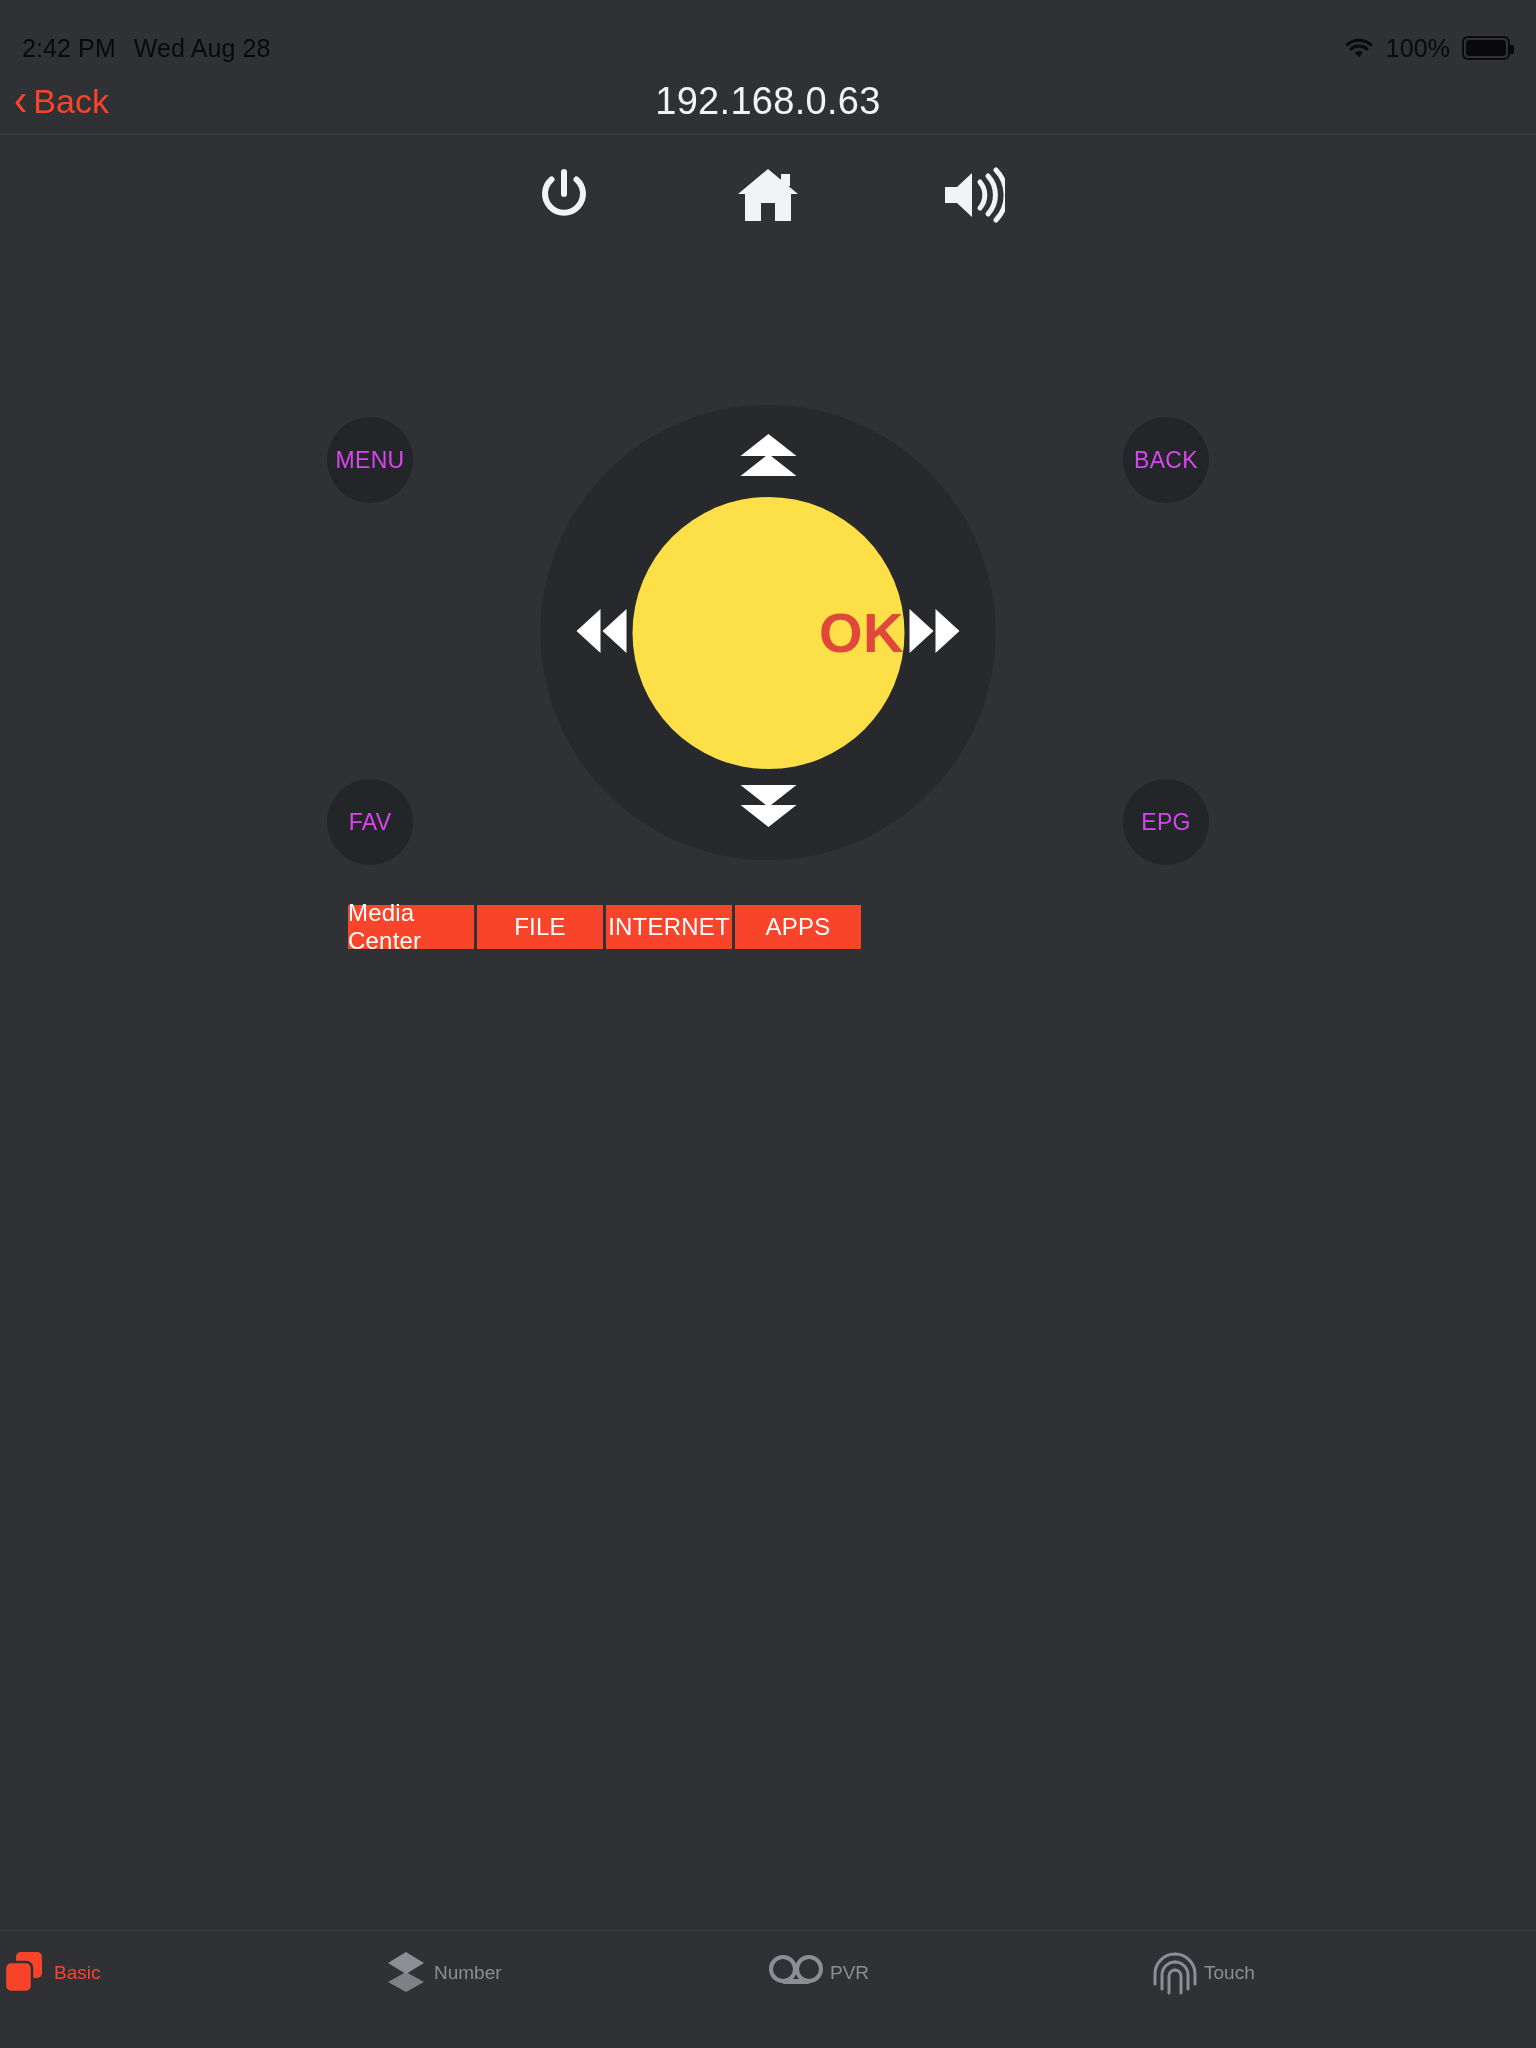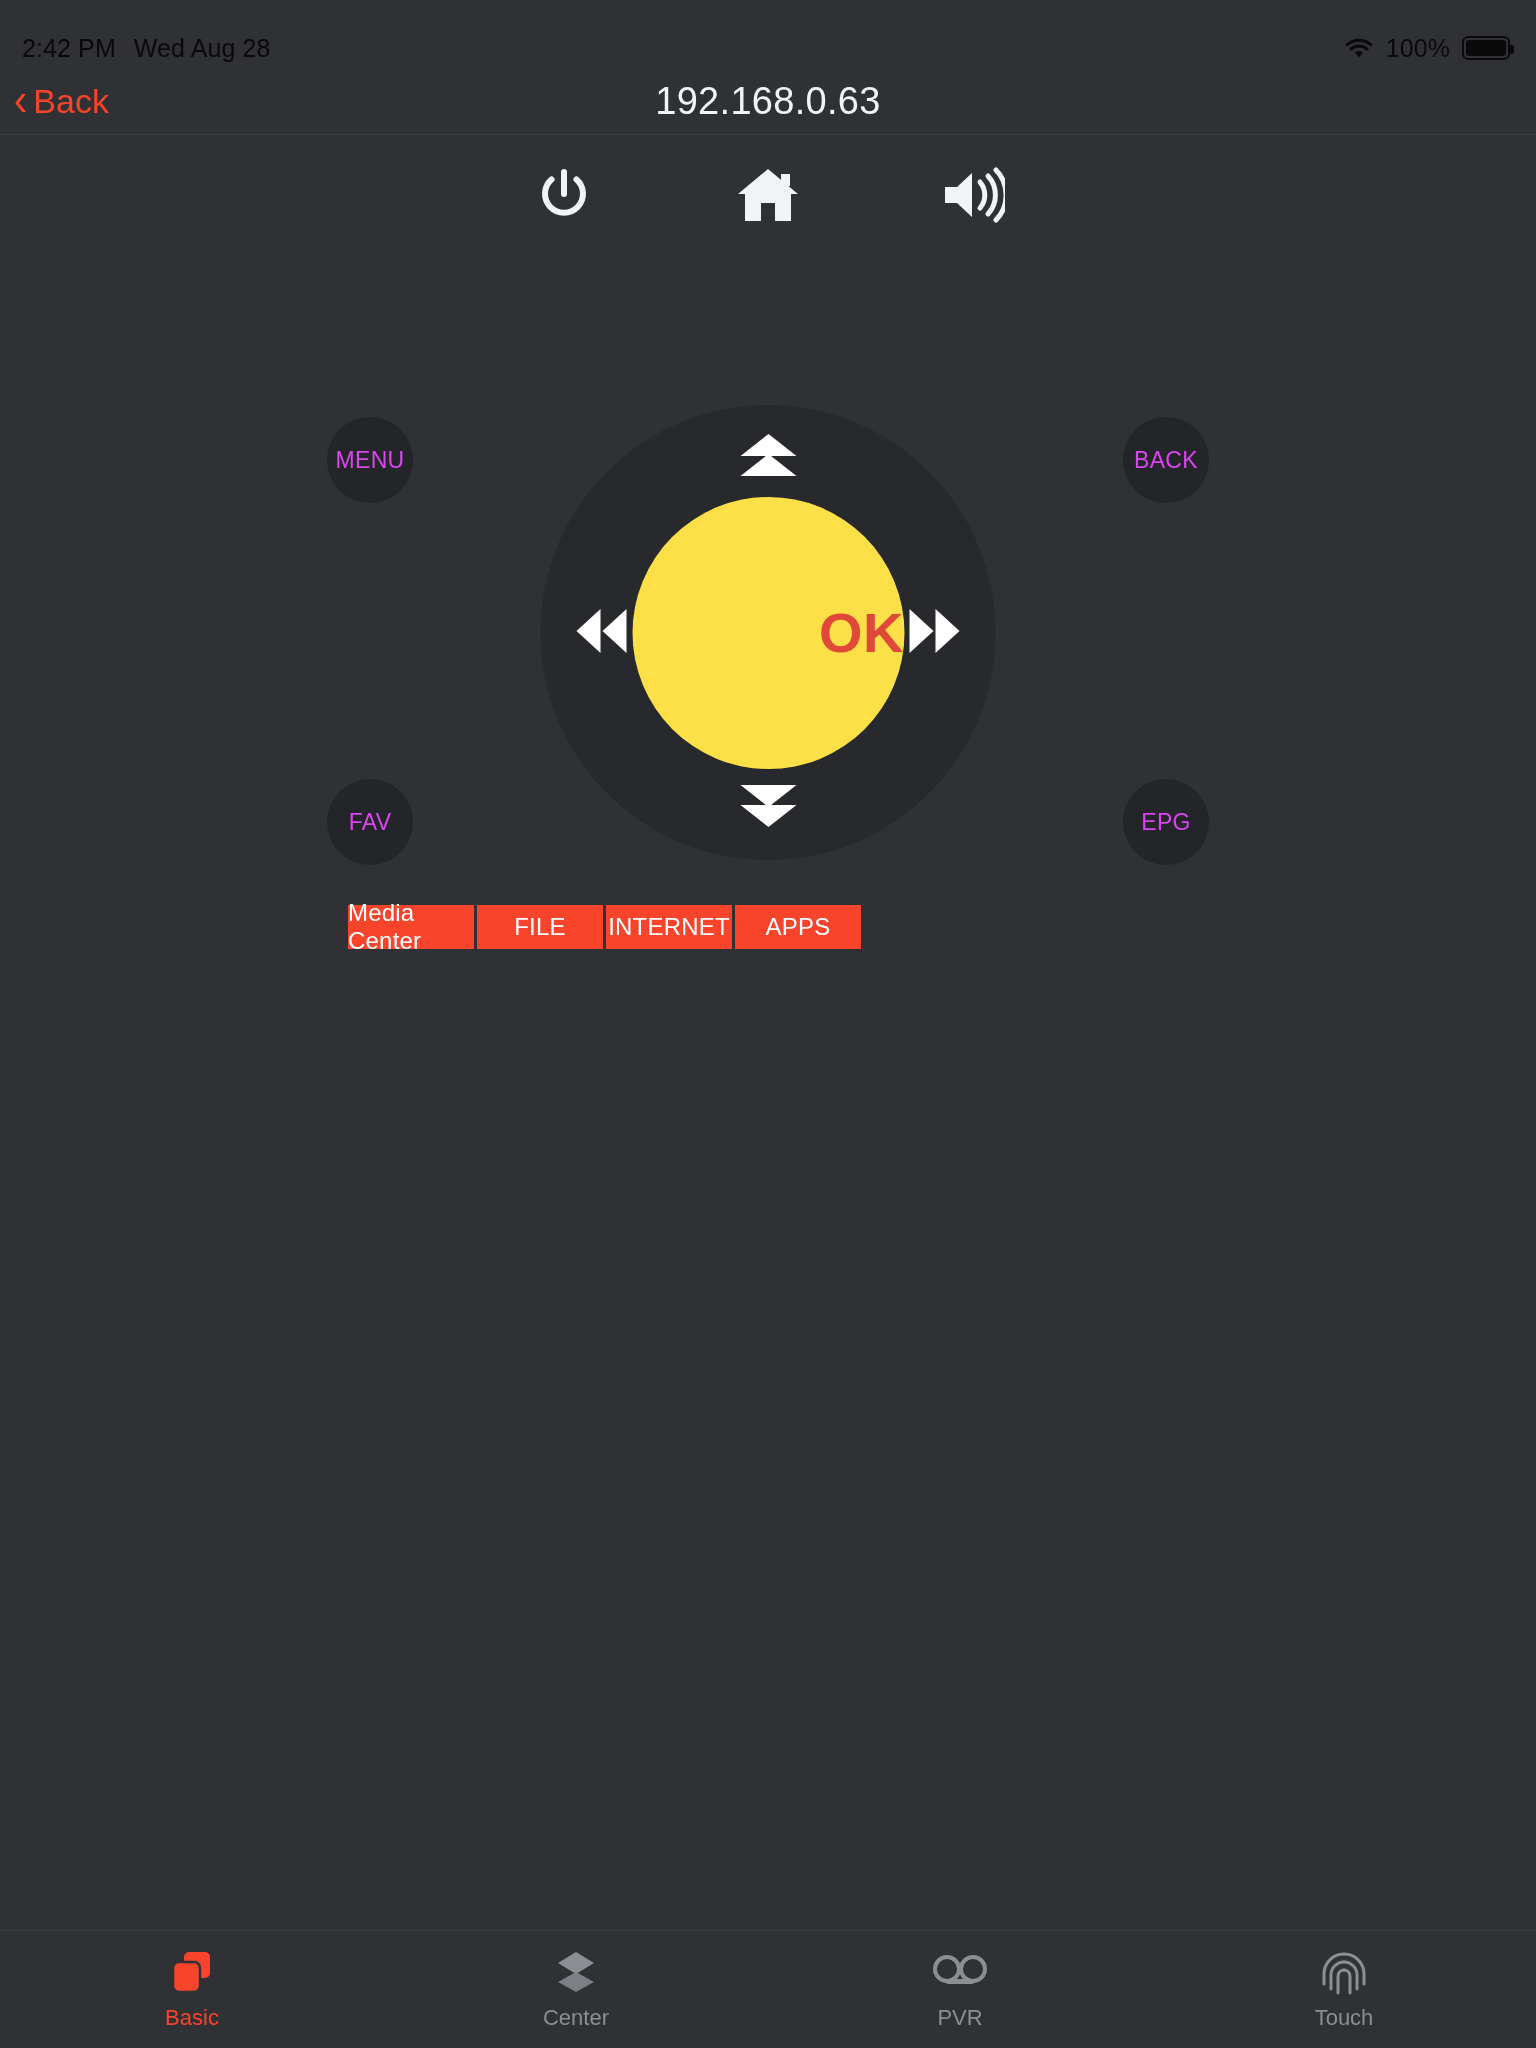--- a/index.html
+++ b/index.html
@@ -230,25 +230,24 @@
     height: 118px;
     border-top: 1px solid #3a3d41;
     display: flex;
     align-items: flex-start;
     padding-top: 16px;
     background: #2f3135;
   }
   .tab {
     flex: 1 1 0;
     display: flex;
-    flex-direction: column;
     align-items: center;
     gap: 6px;
     color: #8b8e92;
-    font-size: 22px;
+    font-size: 19px;
     cursor: pointer;
   }
   .tab.active { color: #f9442c; }
   .tab-icon {
     height: 52px;
     display: flex;
     align-items: center;
     justify-content: center;
   }
 </style>
@@ -404,21 +403,21 @@
       <span>Basic</span>
     </div>
 
     <div class="tab">
       <span class="tab-icon">
         <svg width="44" height="48" viewBox="0 0 44 48">
           <path d="M22 3 L40 14 L22 25 L4 14 Z" fill="#8b8e92"></path>
           <path d="M22 23 L40 33 L22 43 L4 33 Z" fill="#8b8e92" opacity="0.85"></path>
         </svg>
       </span>
-      <span>Center</span>
+      <span>Number</span>
     </div>
 
     <div class="tab">
       <span class="tab-icon">
         <svg width="56" height="40" viewBox="0 0 56 40">
           <circle cx="15" cy="16" r="12" stroke="#8b8e92" stroke-width="4" fill="none"></circle>
           <circle cx="41" cy="16" r="12" stroke="#8b8e92" stroke-width="4" fill="none"></circle>
           <rect x="14" y="26" width="28" height="5" rx="2.5" fill="#8b8e92"></rect>
         </svg>
       </span>

